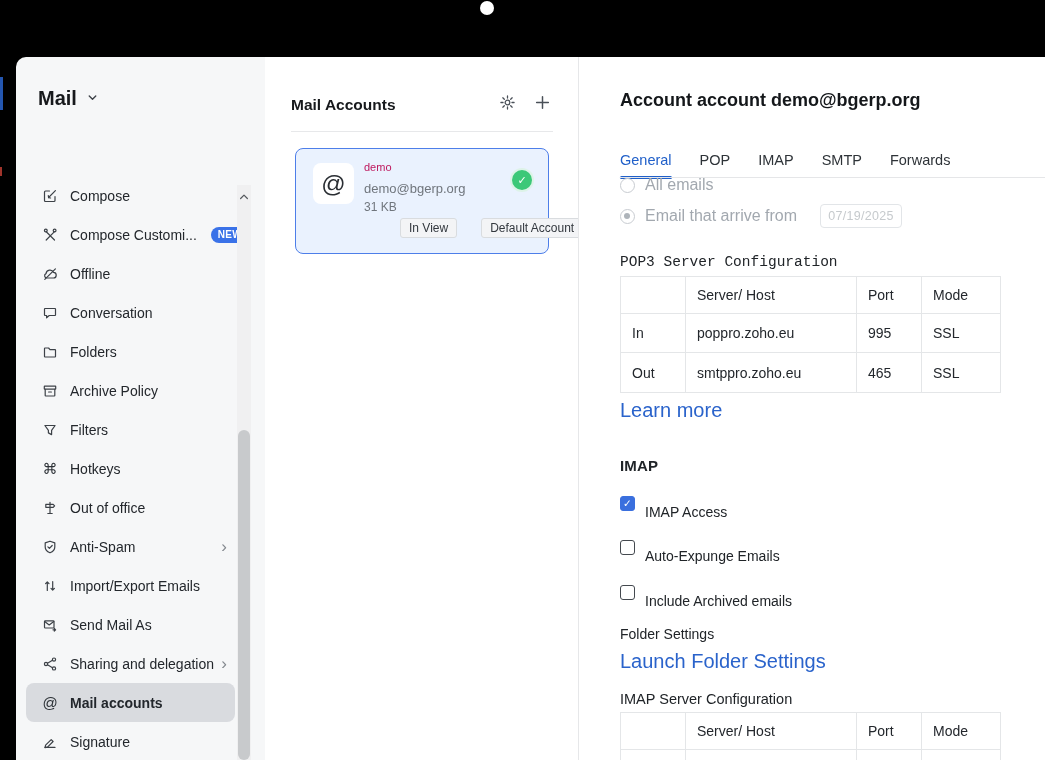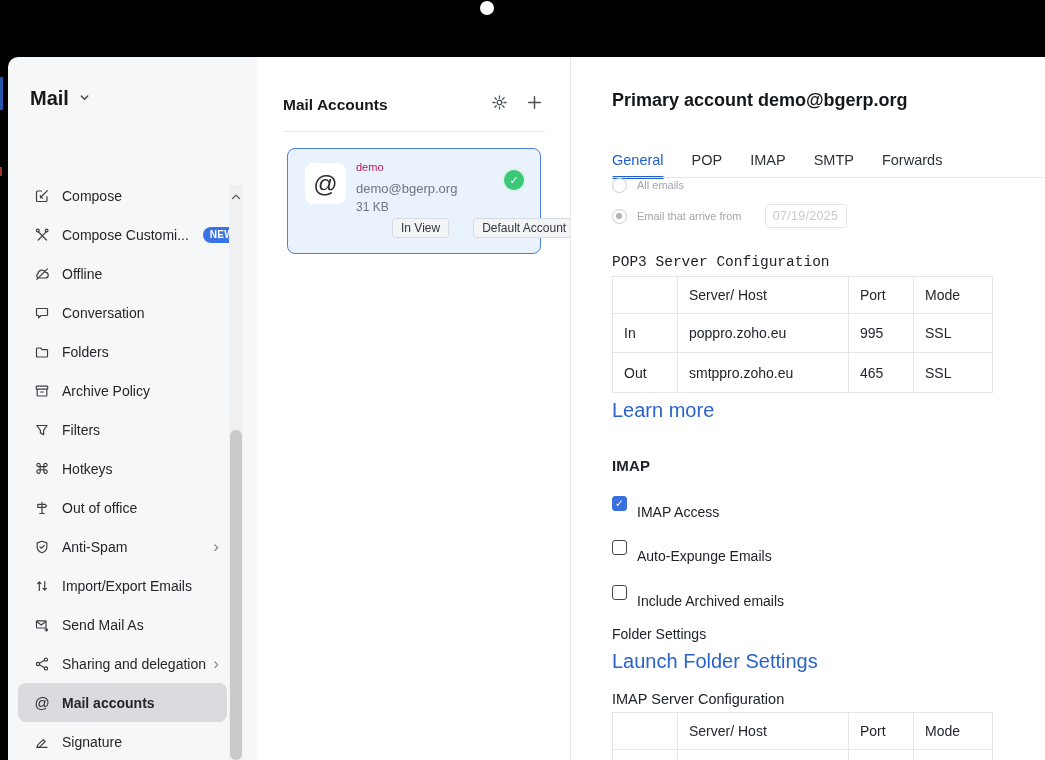--- a/index.html
+++ b/index.html
@@ -4,21 +4,21 @@
 <style>
   * { box-sizing: border-box; margin: 0; padding: 0; }
   html,body { margin:0; background:#000; }
   body { font-family: "Liberation Sans", "DejaVu Sans", sans-serif; }
   .screen { position:relative; width:1045px; height:760px; background:#000; overflow:hidden; }
 
   .rec-dot { position:absolute; left:480px; top:1px; width:14px; height:14px; border-radius:50%; background:#fff; }
   .frag-blue { position:absolute; left:0; top:77px; width:3px; height:33px; background:#2456b0; }
   .frag-red  { position:absolute; left:0; top:167px; width:2px; height:9px; background:#a0342b; }
 
-  .panel { position:absolute; left:8px; top:57px; width:956px; height:703px; }
+  .panel { position:absolute; left:16px; top:57px; width:956px; height:703px; }
 
   
   .sidebar { position:absolute; left:0; top:0; width:249px; height:100%; background:#f6f7f8; border-top-left-radius:10px; }
   .app-switch { position:absolute; left:22px; top:30px; display:flex; align-items:center; gap:9px; cursor:pointer; }
   .app-switch .app-label { font-size:20px; font-weight:600; color:#17191c; }
   .searchbox { position:absolute; left:22px; top:80px; width:200px; height:33px; background:#fff; border:1px solid #cfd3d8; border-radius:6px; display:flex; align-items:center; padding:0 10px; gap:8px; }
   .searchbox input { border:none; outline:none; width:100%; font-size:14px; color:#33383e; font-family:inherit; background:transparent; }
   .searchbox input::placeholder { color:#8a9097; }
   .nav { position:absolute; left:10px; top:119px; width:209px; }
   .nav-item { position:relative; height:39px; display:flex; align-items:center; padding-left:16px; gap:12px; border-radius:8px; cursor:pointer; }
@@ -62,21 +62,21 @@
   .tab { position:relative; font-size:14.5px; color:#2e3338; padding-bottom:11px; cursor:pointer; }
   .tab.active { color:#2160c9; }
   .tab.active::after { content:""; position:absolute; left:0; right:0; bottom:0; height:3px; background:#2160c9; border-radius:2px; }
   .tabs-divider { position:absolute; left:41px; right:0; top:120px; height:1px; background:#e5e6e8; }
   .detail-content { position:absolute; left:41px; right:0; top:121px; bottom:0; overflow:hidden; }
   .dc { position:absolute; left:0; }
 
   .radio-row { display:flex; align-items:center; gap:10px; height:24px; }
   .radio { width:15px; height:15px; border-radius:50%; border:1.5px solid #c8ccd1; background:#fff; flex:none; position:relative; }
   .radio.on::after { content:""; position:absolute; left:3px; top:3px; width:6px; height:6px; border-radius:50%; background:#aeb4ba; }
-  .radio-label { font-size:11px; color:#a2a8af; }
+  .radio-label { font-size:16px; color:#a2a8af; }
   .date-box { margin-left:13px; width:82px; height:24px; border:1px solid #e2e5e8; border-radius:4px; display:flex; align-items:center; justify-content:center; font-size:12.5px; color:#c6cacd; letter-spacing:.3px; }
 
   .sec-label { font-size:14.5px; color:#202428; }
   .sec-heading { font-size:15px; font-weight:700; color:#202428; letter-spacing:.2px; }
   .link { font-size:20px; color:#2a63cb; cursor:pointer; }
 
   table.cfg { border-collapse:collapse; table-layout:fixed; width:380px; background:#fff; }
   table.cfg td, table.cfg th { border:1px solid #e4e6e8; font-size:14px; color:#23272c; text-align:left; font-weight:400; padding:0 0 0 11px; vertical-align:middle; }
   table.cfg tr.h { height:37px; }
   table.cfg tr.r1 { height:39px; }
@@ -272,21 +272,21 @@
           <span class="mini-badge">In View</span>
           <span class="mini-badge">Default Account</span>
         </div>
         <div class="card-check">✓</div>
       </div>
     </section>
 
     <div class="vdivider"></div>
 
     <section class="detail-col">
-      <div class="detail-title">Primary account demo@bgerp.org</div>
+      <div class="detail-title">Account account demo@bgerp.org</div>
 
       <div class="tabs">
         <div class="tab active">General</div>
         <div class="tab">POP</div>
         <div class="tab">IMAP</div>
         <div class="tab">SMTP</div>
         <div class="tab">Forwards</div>
       </div>
       <div class="tabs-divider"></div>
 

